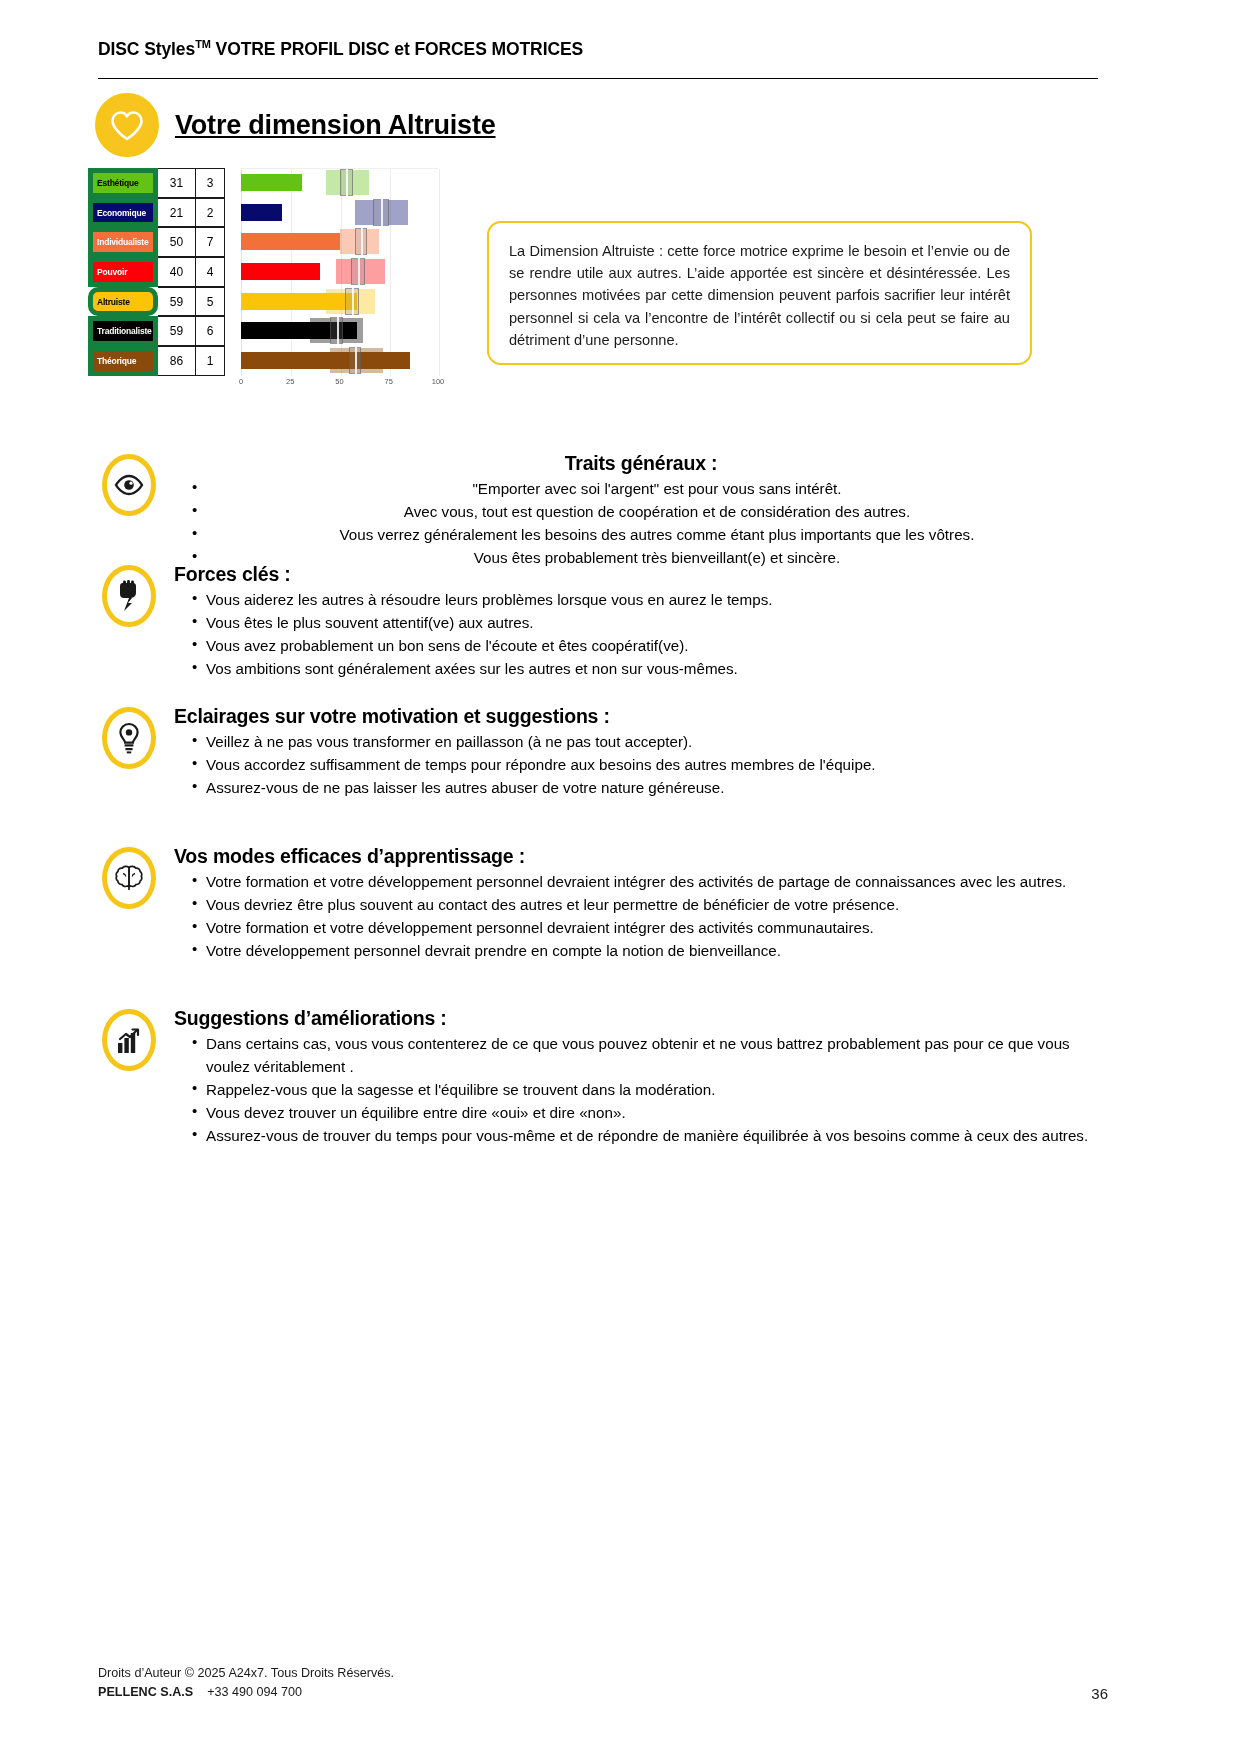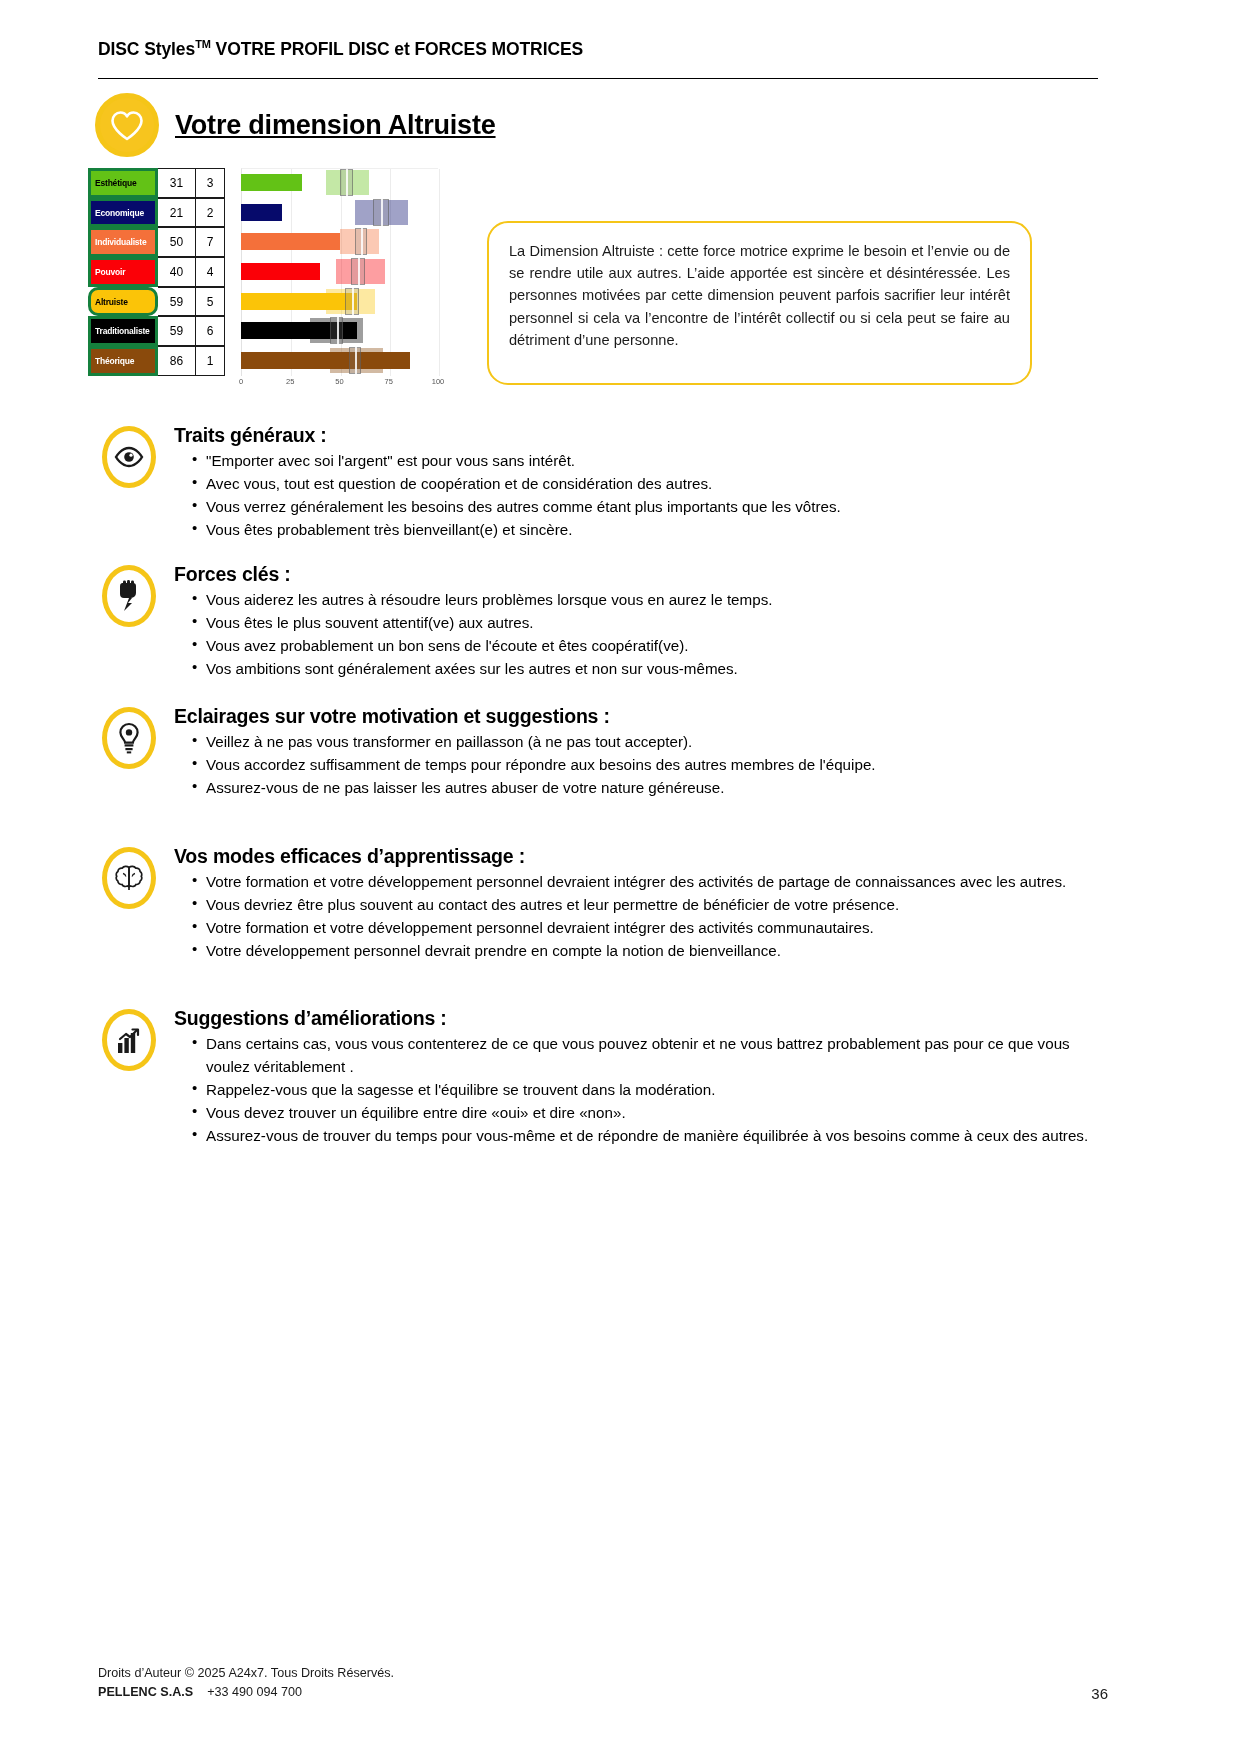--- a/index.html
+++ b/index.html
@@ -102,21 +102,21 @@
   }
   .chart-row {
     position: relative;
     height: 29.7px;
     display: flex;
     align-items: stretch;
   }
   .row-label {
     width: 70px;
     flex: 0 0 70px;
-    border: 3px solid #15803d;
+    border: 5px solid #15803d;
     display: flex;
     align-items: center;
     padding-left: 4px;
     font-size: 8.5px;
     font-weight: bold;
     letter-spacing: -0.2px;
     overflow: hidden;
     white-space: nowrap;
   }
   .row-num {
@@ -188,22 +188,22 @@
     transform: translateX(-50%);
   }
 
   
   .callout {
     position: absolute;
     left: 487px;
     top: 221px;
     width: 545px;
     border: 2px solid #f5c518;
-    border-radius: 21px;
-    padding: 17px 20px 32px 20px;
+    border-radius: 14px;
+    padding: 17px 20px 12px 20px;
     background: #ffffff;
   }
   .callout p {
     margin: 0;
     font-size: 14.6px;
     line-height: 1.52;
     text-align: justify;
     color: #1a1a1a;
   }
 
@@ -386,21 +386,21 @@
       <div class="tick" style="left: 147.75px;">75</div>
       <div class="tick" style="left: 197px;">100</div>
     </div>
 </div>
 
 <div class="callout">
   <p>La Dimension Altruiste : cette force motrice exprime le besoin et l’envie ou de se rendre utile aux autres. L’aide apportée est sincère et désintéressée. Les personnes motivées par cette dimension peuvent parfois sacrifier leur intérêt personnel si cela va l’encontre de l’intérêt collectif ou si cela peut se faire au détriment d’une personne.</p>
 </div>
 
 <div id="sections-root">
-    <div class="section" style="top: 424px;">
+    <div class="section" style="top: 452px; text-align: center;">
       <div class="sec-icon">
         <div class="icon-oval">
           <svg width="30" height="24" viewBox="0 0 30 24">
             <path d="M15 3C7 3 2 12 2 12s5 9 13 9 13-9 13-9-5-9-13-9z" fill="none" stroke="#1a1a1a" stroke-width="2.4"></path>
             <circle cx="15" cy="12" r="4.8" fill="#1a1a1a"></circle>
             <circle cx="17" cy="10.2" r="1.6" fill="#ffffff"></circle>
           </svg>
         </div>
       </div>
       <div class="sec-body">

